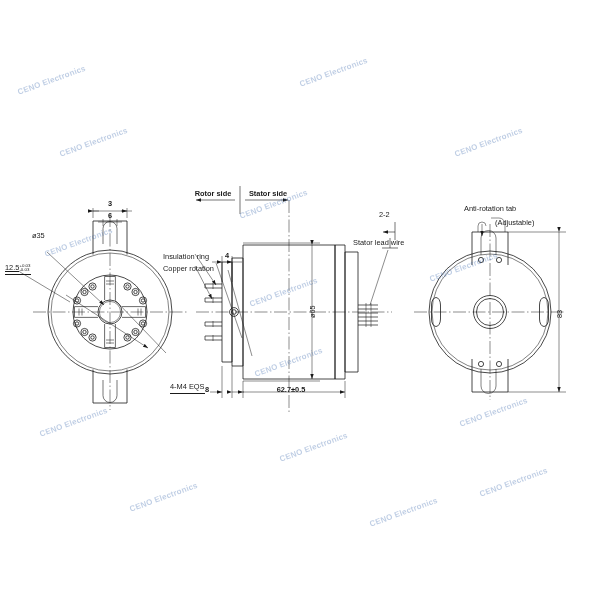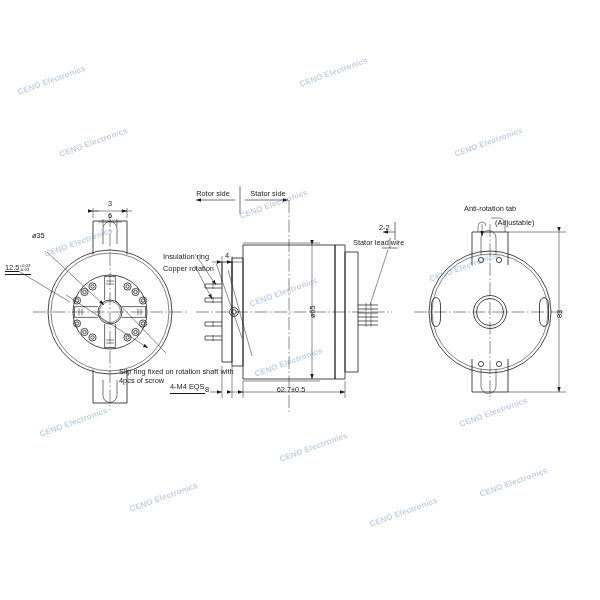--- a/index.html
+++ b/index.html
@@ -6,21 +6,21 @@
   body{width:600px;height:600px;overflow:hidden;
        font-family:"Liberation Sans","DejaVu Sans",sans-serif;}
   #sheet{position:relative;width:600px;height:600px;background:#fff;}
   #sheet svg{position:absolute;left:0;top:0;}
   .wm{position:absolute;color:#2f5fa8;opacity:.30;font-size:8px;
       font-family:"Liberation Sans",sans-serif;font-weight:bold;
       transform:rotate(-20deg);transform-origin:left center;
       white-space:nowrap;pointer-events:none;letter-spacing:.2px;}
   .lbl{position:absolute;color:#1a1a1a;font-size:7.4px;white-space:nowrap;
        font-family:"Liberation Sans",sans-serif;line-height:1.15;}
-  .lbl.c{transform:translateX(-50%);}
+  .lbl.c{transform:translateX(-50%);font-weight:bold;}
   .lbl.rot{transform:rotate(-90deg);transform-origin:left top;}
   .tol{display:inline-block;font-size:4.4px;line-height:1.02;
        vertical-align:top;text-align:left;}
   .tol i{display:block;font-style:normal;}
 </style>
 </head>
 <body>
 
 <div id="sheet">
 
@@ -256,33 +256,32 @@
 
   <div class="lbl" style="left:5px;top:264px;border-bottom:0.7px solid #1a1a1a;padding-bottom:1px;text-decoration:underline;"><span>12.5</span><span class="tol"><i>+0.03</i><i>-0.03</i></span></div>
 
   <div class="lbl" style="left:163px;top:253px;">Insulation ring</div>
   <div class="lbl" style="left:163px;top:265px;">Copper rotation</div>
 
   <div class="lbl c" style="left:227px;top:252px;">4</div>
 
   <div class="lbl" style="left:170px;top:352px;border-bottom:0.7px solid #1a1a1a;padding-bottom:1px;margin-top:31px;">4-M4  EQS</div>
 
-  <div class="lbl" style="left:119px;top:368px;width:130px;white-space:normal;">Slip ring fixed on rotation shaft with 4pcs of scrow</div>
 
   <div class="lbl c" style="left:207px;top:386px;">8</div>
   <div class="lbl c" style="left:291px;top:386px;">62.7±0.5</div>
 
   <div class="lbl rot" style="left:309px;top:318px;">ø65</div>
 
   <div class="lbl rot" style="left:556px;top:318px;">83</div>
 
   <div class="lbl c" style="left:213px;top:190px;">Rotor side</div>
   <div class="lbl c" style="left:268px;top:190px;">Stator side</div>
 
-  <div class="lbl" style="left:379px;top:224px;">2-2</div>
+  <div class="lbl" style="left:379px;top:211px;">2-2</div>
 
   <div class="lbl" style="left:353px;top:239px;">Stator lead wire</div>
 
   <div class="lbl" style="left:464px;top:205px;text-align:right;">Anti-rotation tab</div>
   <div class="lbl" style="left:472px;top:219px;margin-left:23px;">(Adjustable)</div>
 
   <div id="wm-layer">
       <div class="wm" style="left: 18px; top: 88px;">CENO Electronics</div>
       <div class="wm" style="left: 300px; top: 80px;">CENO Electronics</div>
       <div class="wm" style="left: 455px; top: 150px;">CENO Electronics</div>

